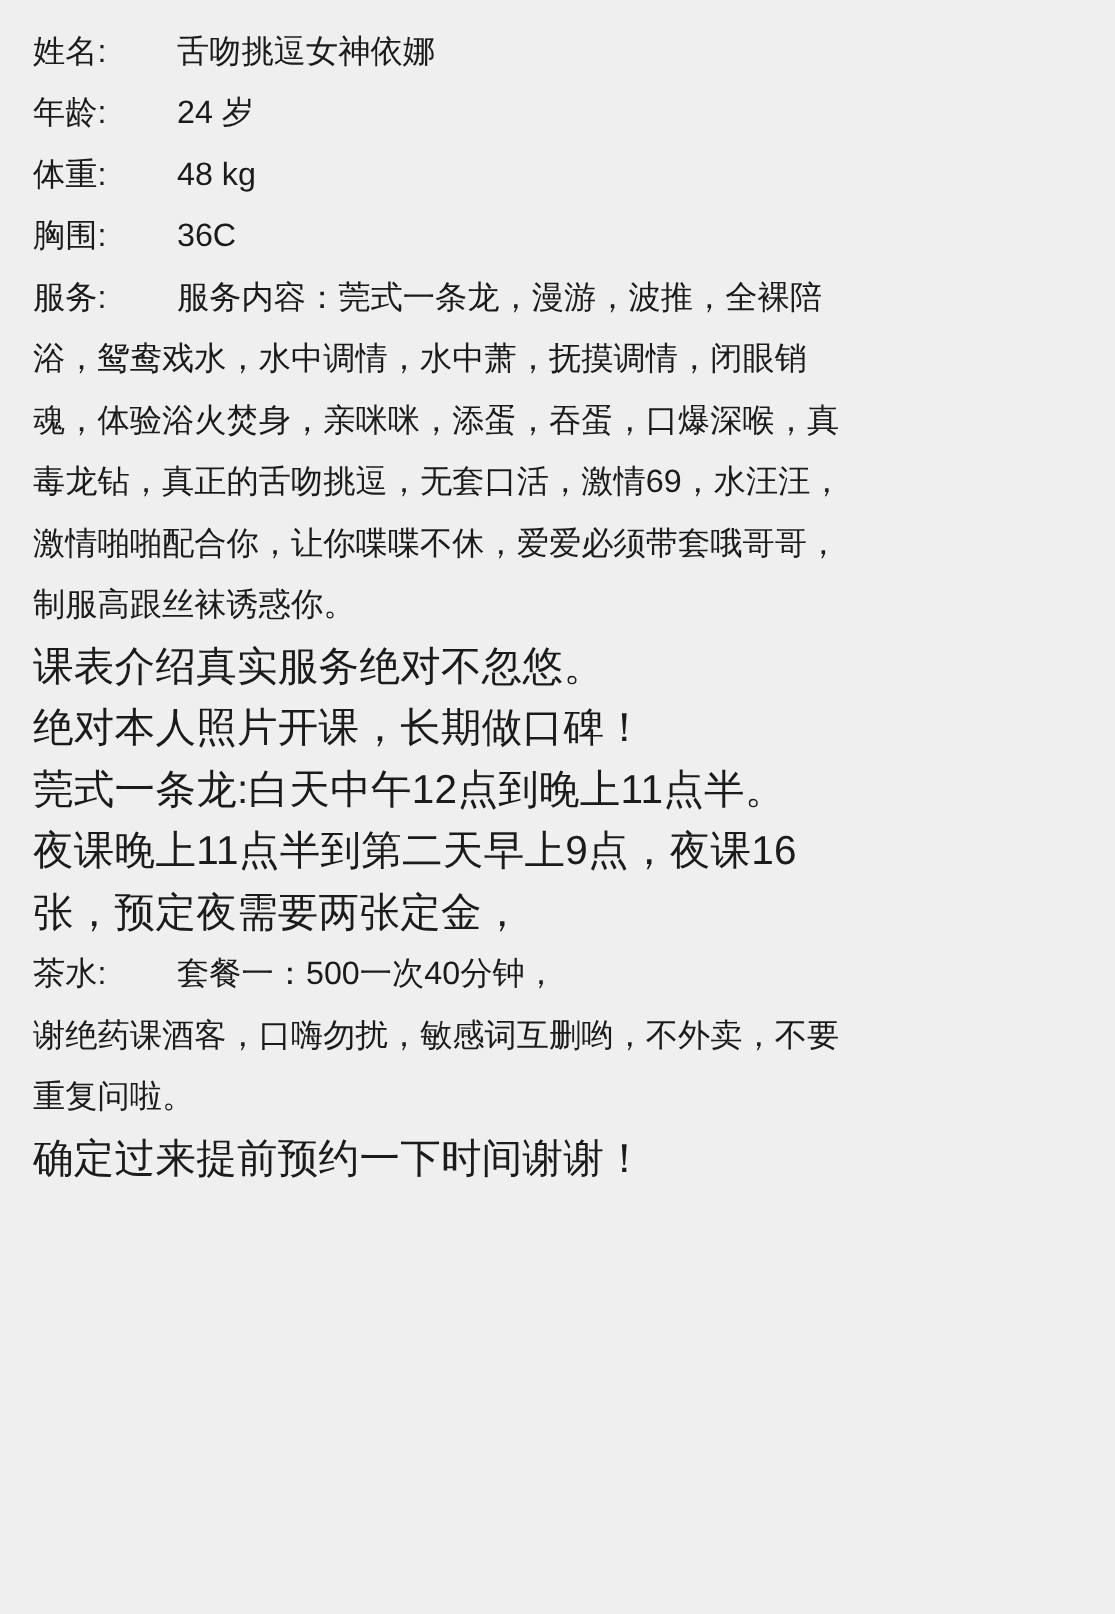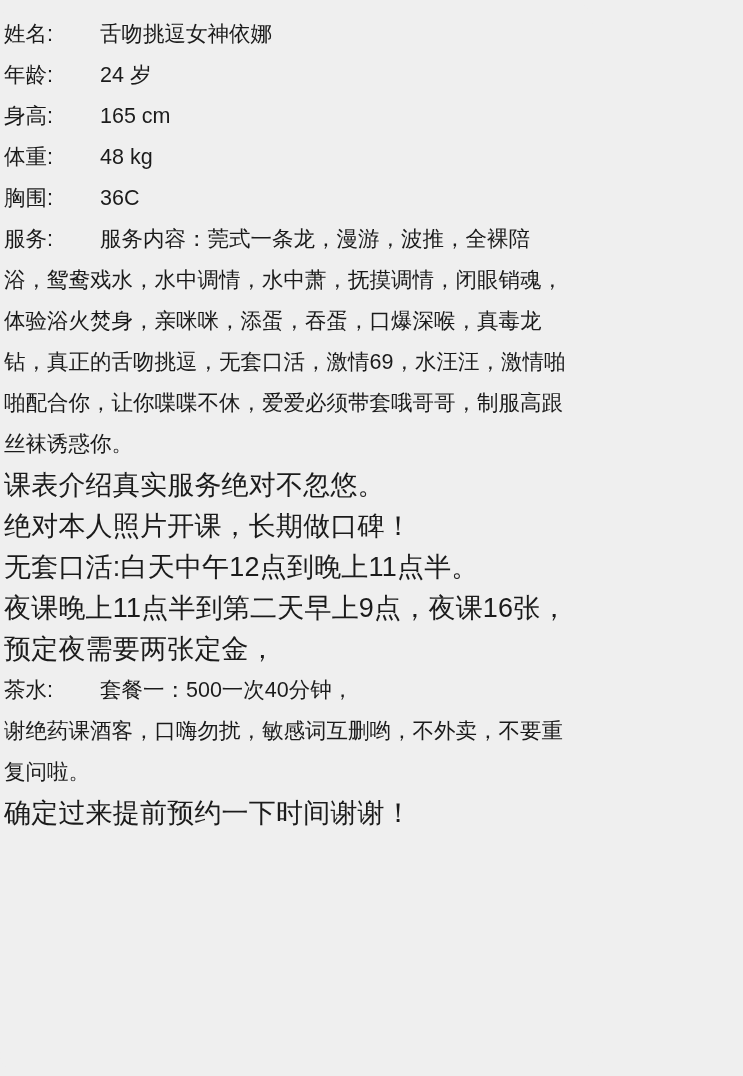--- a/index.html
+++ b/index.html
@@ -13,21 +13,21 @@
     overflow: hidden;
     font-family: "Liberation Sans", "DejaVu Sans", sans-serif;
   }
   .card {
     position: relative;
     width: 593px;
     height: 1076px;
     box-sizing: border-box;
     background: #efefef;
     border-radius: 24px;
-    padding: 14px 22px 0 4px;
+    padding: 14px 22px 0 22px;
   }
   .lines {
     display: block;
   }
   .line {
     font-size: 27px;
     line-height: 41px;
     color: #1b1b1b;
     letter-spacing: 0.2px;
     white-space: pre-wrap;
@@ -65,39 +65,36 @@
   <div class="lines">
 
     <div class="field">
       <span class="label">姓名:</span><span class="value">舌吻挑逗女神依娜</span>
     </div>
 
     <div class="field">
       <span class="label">年龄:</span><span class="value">24 岁</span>
     </div>
 
-    <div class="field">
-      <span class="label">身高:</span><span class="value">165 cm</span>
-    </div>
 
     <div class="field">
       <span class="label">体重:</span><span class="value">48 kg</span>
     </div>
 
     <div class="field">
       <span class="label">胸围:</span><span class="value">36C</span>
     </div>
 
     <div class="para">
       <span class="label">服务:</span><span>服务内容：莞式一条龙，漫游，波推，全裸陪浴，鸳鸯戏水，水中调情，水中萧，抚摸调情，闭眼销魂，体验浴火焚身，亲咪咪，添蛋，吞蛋，口爆深喉，真毒龙钻，真正的舌吻挑逗，无套口活，激情69，水汪汪，激情啪啪配合你，让你喋喋不休，爱爱必须带套哦哥哥，制服高跟丝袜诱惑你。</span>
     </div>
 
     <div class="line">课表介绍真实服务绝对不忽悠。</div>
     <div class="line">绝对本人照片开课，长期做口碑！</div>
-    <div class="line">无套口活:白天中午12点到晚上11点半。</div>
+    <div class="line">莞式一条龙:白天中午12点到晚上11点半。</div>
     <div class="line">夜课晚上11点半到第二天早上9点，夜课16张，预定夜需要两张定金，</div>
 
     <div class="para">
       <span class="label">茶水:</span><span>套餐一：500一次40分钟，</span>
     </div>
 
 
     <div class="para">谢绝药课酒客，口嗨勿扰，敏感词互删哟，不外卖，不要重复问啦。</div>
     <div class="line">确定过来提前预约一下时间谢谢！</div>
 

